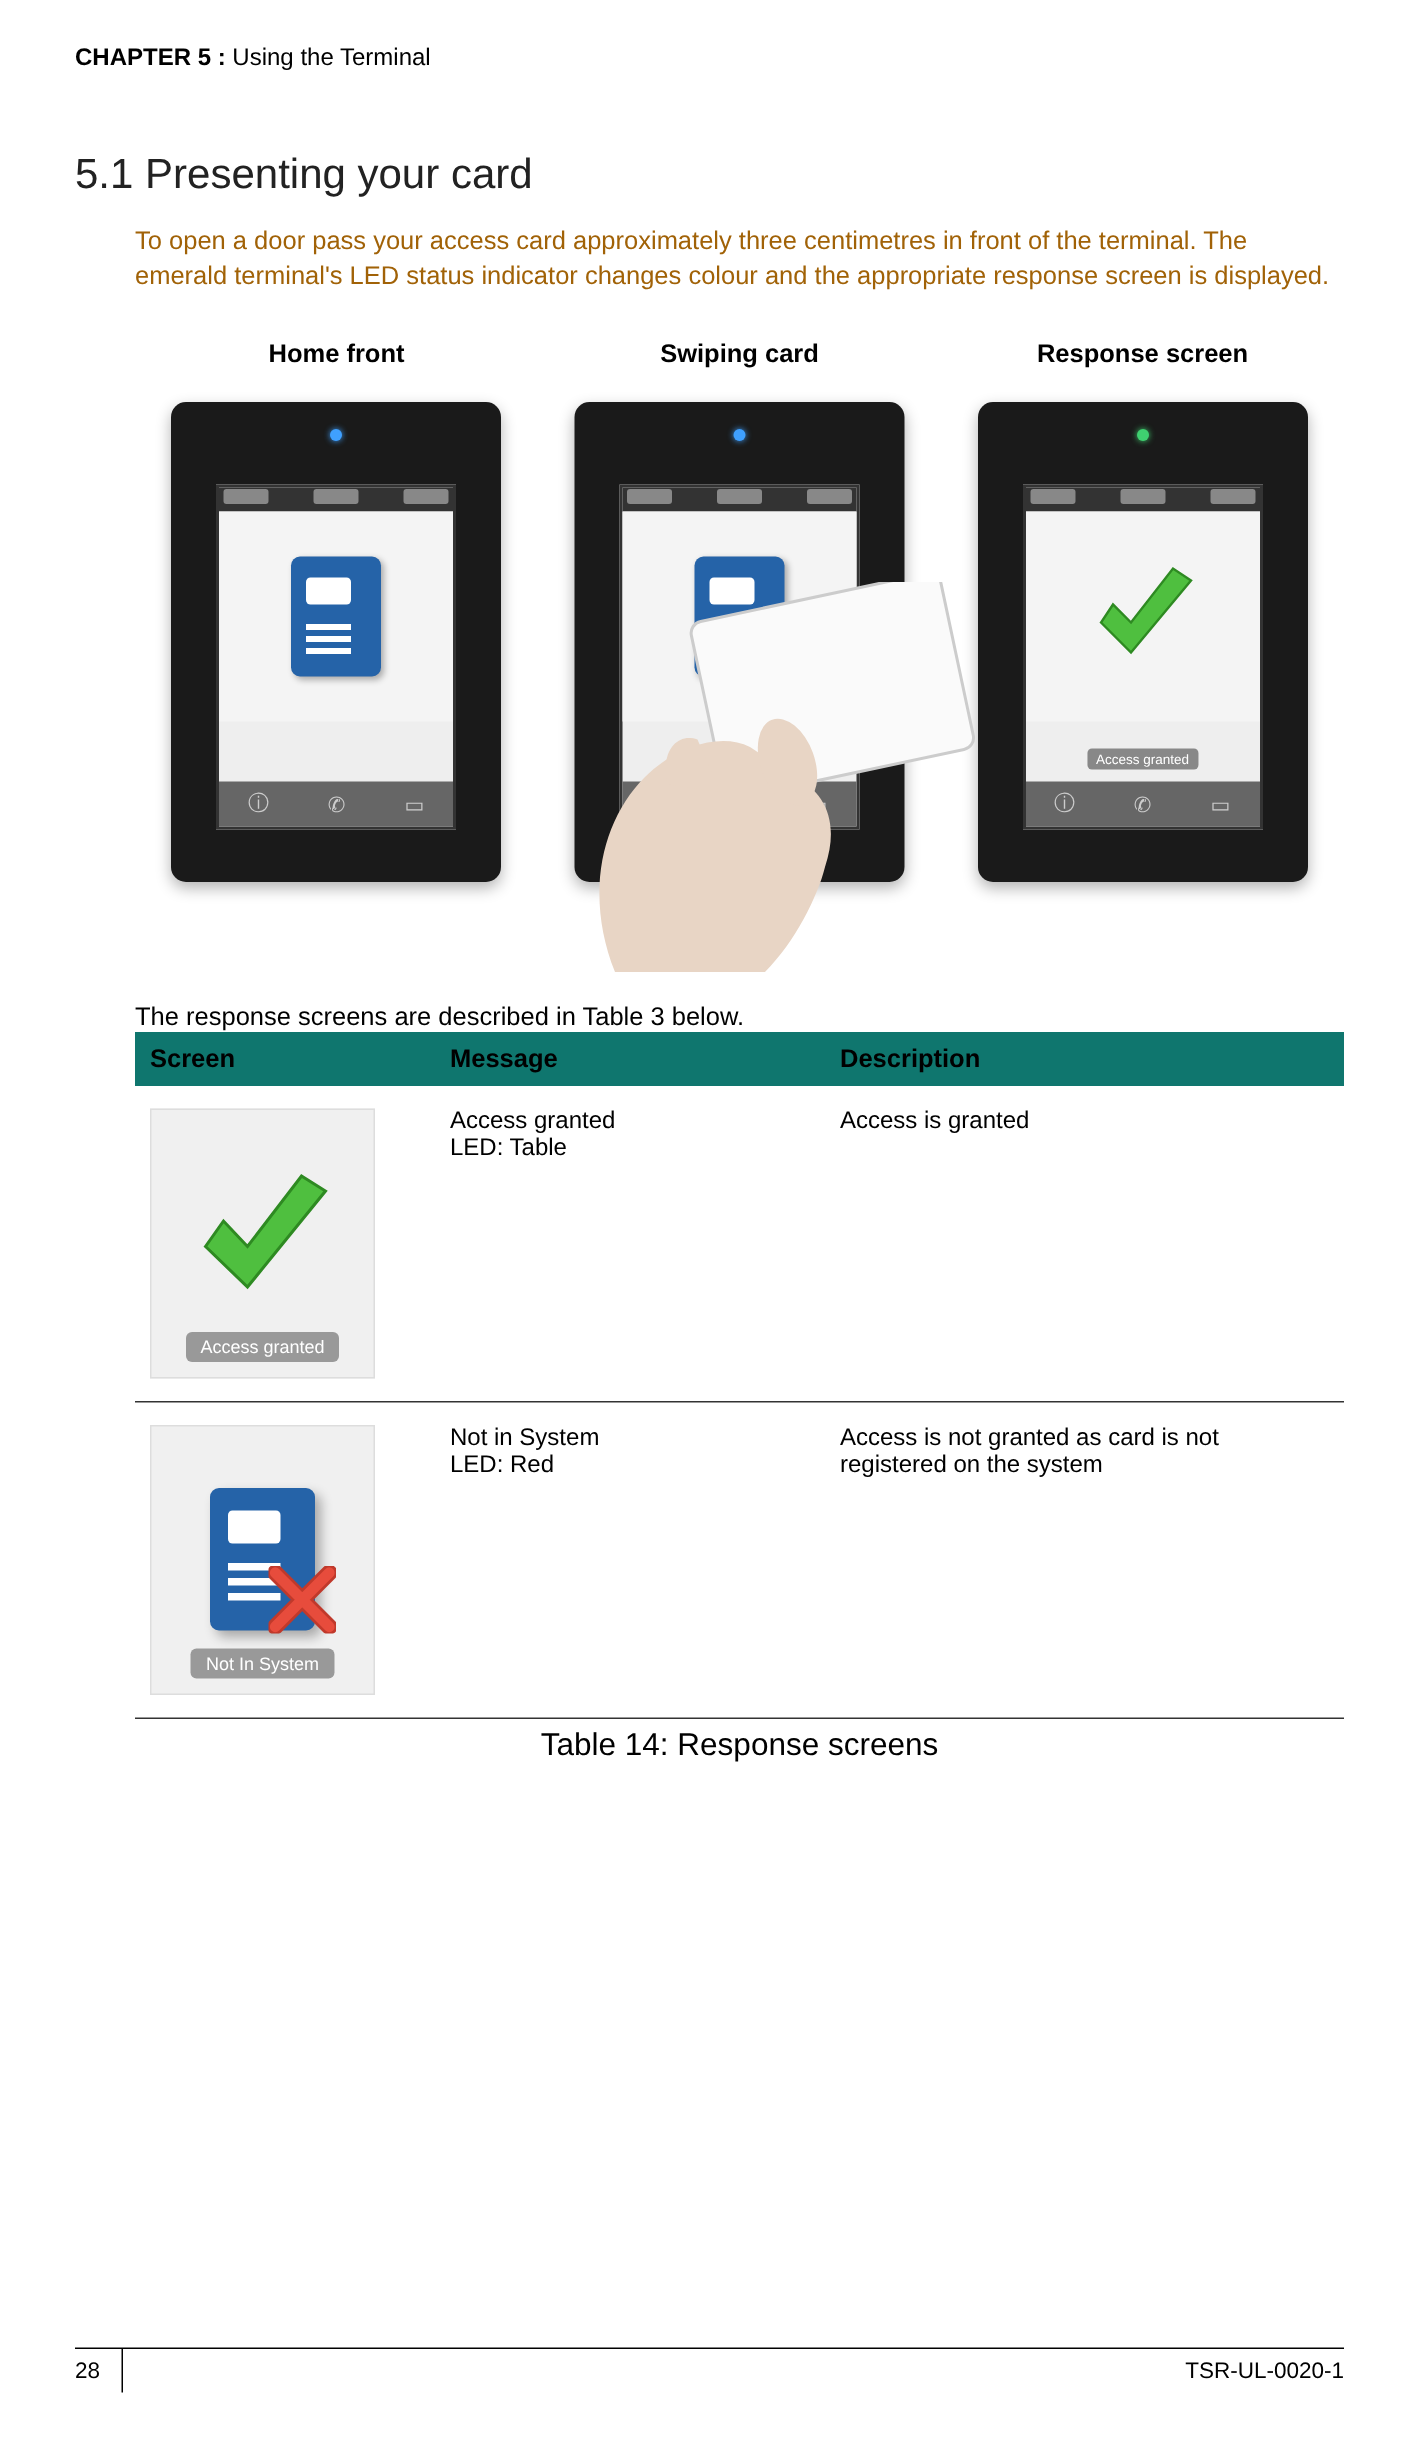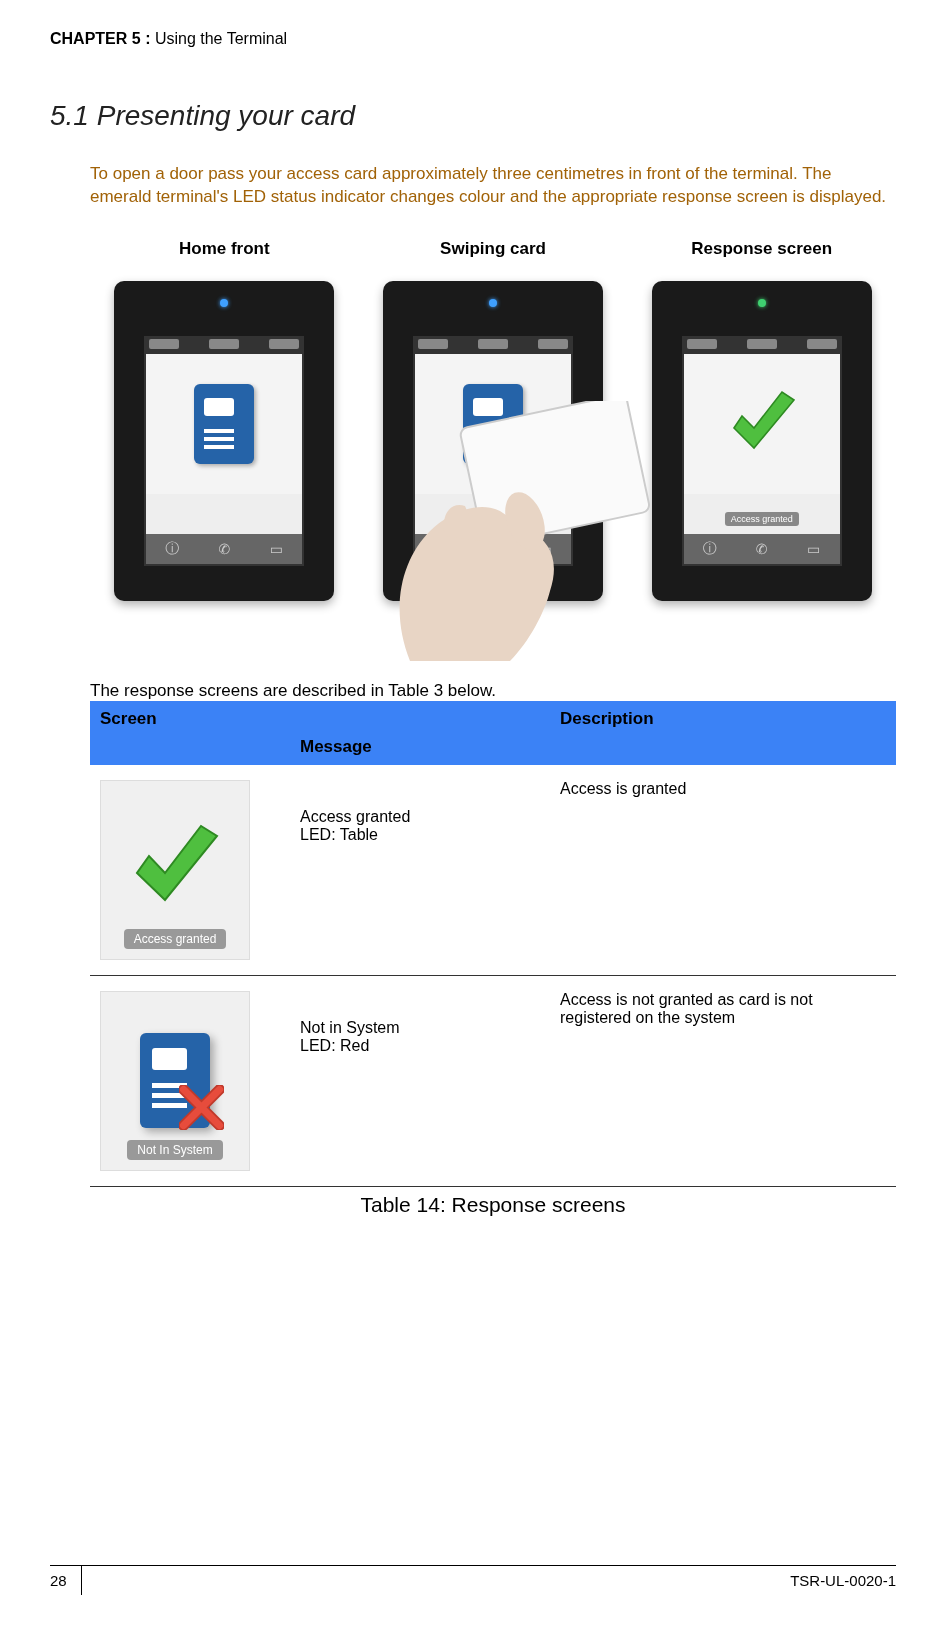--- a/index.html
+++ b/index.html
@@ -13,23 +13,22 @@
       padding: 30px 50px 0 50px;
     }
     .chapter-header {
       font-size: 16px;
       margin-bottom: 52px;
     }
     .chapter-header .bold { font-weight: bold; }
     .section-title {
       font-size: 28px;
       font-weight: normal;
-      margin-bottom: 31px;
+      margin-bottom: 18px;
       color: #222;
-      font-style: italic;
     }
     .body-text {
       font-size: 17px;
       line-height: 1.35;
       margin-left: 40px;
       margin-bottom: 30px;
       color: #a16207;
     }
     .terminals-row {
       display: flex;
@@ -171,27 +170,27 @@
       font-size: 17px;
       margin-left: 40px;
       margin-top: 20px;
     }
     .response-table {
       margin-left: 40px;
       width: calc(100% - 40px);
     }
     .table-header-row {
       display: flex;
-      background: #3b82f6;
+      background: #0f766e;
       padding: 8px 10px;
       font-weight: bold;
       font-size: 17px;
     }
     .col-screen { width: 200px; flex-shrink: 0; }
-    .col-message { width: 260px; flex-shrink: 0; margin-top: 28px; }
+    .col-message { width: 260px; flex-shrink: 0; }
     .col-desc { flex: 1; }
     .table-row {
       display: flex;
       padding: 15px 10px;
       border-bottom: 1px solid #333;
       font-size: 16px;
       align-items: flex-start;
     }
     .thumb {
       width: 150px;

